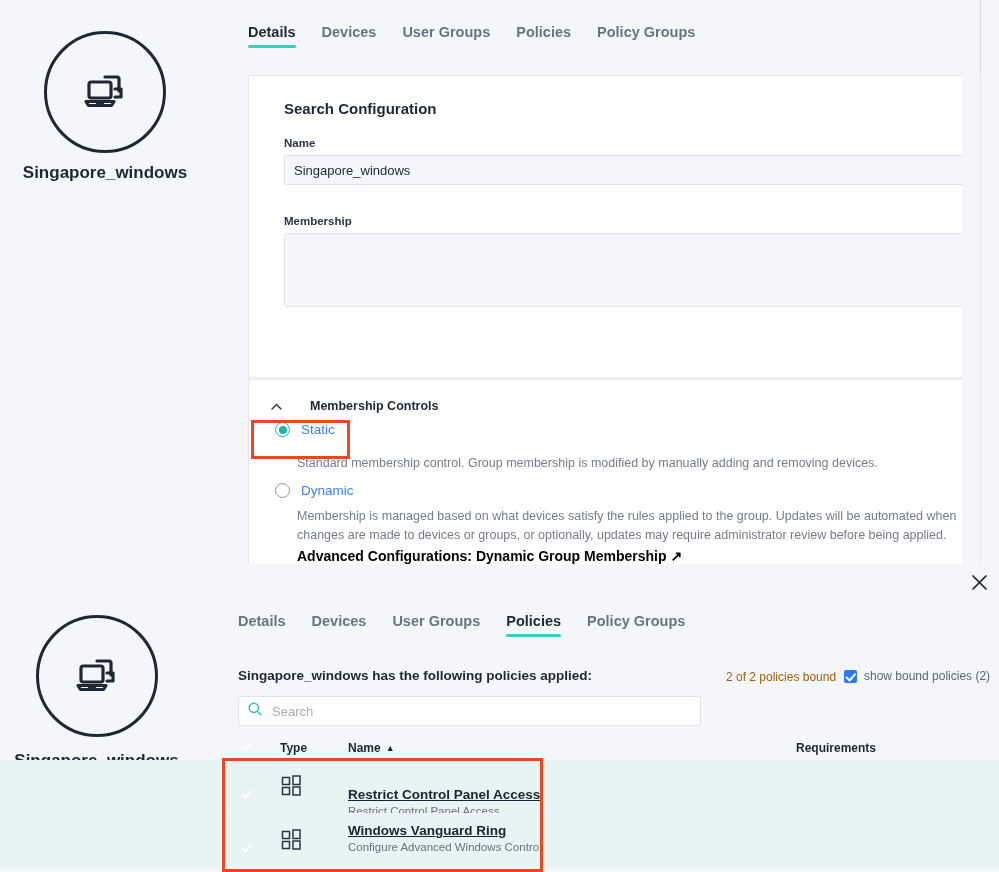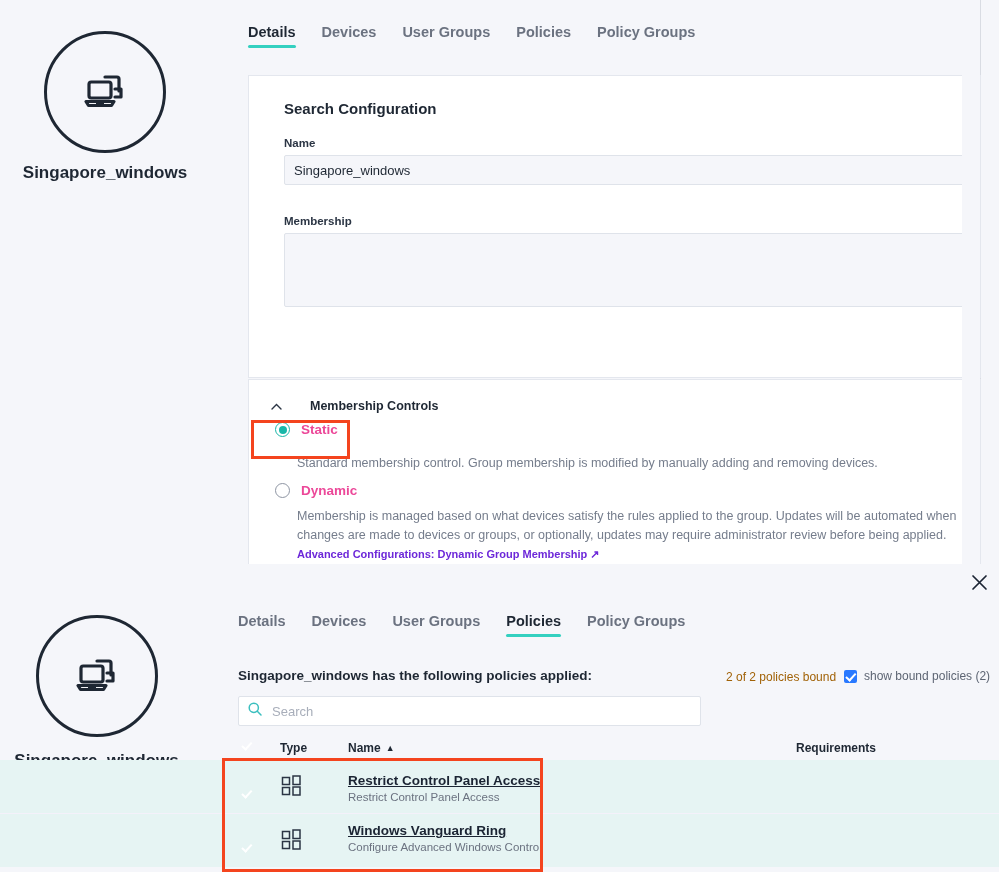--- a/index.html
+++ b/index.html
@@ -102,26 +102,26 @@
     width: 15px; height: 15px; border-radius: 50%;
     border: 1.5px solid #8e95a3; background: #fff;
     display: flex; align-items: center; justify-content: center;
     flex: 0 0 auto;
   }
   .radio.sel { border-color: #19b7a8; }
   .radio.sel::after {
     content: ""; width: 8px; height: 8px; border-radius: 50%;
     background: #19b7a8;
   }
-  .radio-label { font-size: 13.5px; color: #ec4899; font-weight: bold; }
+  .radio-label { font-size: 13.5px; color: #3b82f6; }
   .radio-desc {
     position: absolute; font-size: 12.5px; color: #757d8c; line-height: 19px;
   }
   .link-blue {
-    color: #6d28d9; font-size: 11px; font-weight: bold;
+    color: #000000; font-size: 14px; font-weight: bold;
     text-decoration: none; cursor: pointer;
   }
 
   
   .anno {
     position: absolute; border: 3px solid #f4441e; pointer-events: none;
     z-index: 40;
   }
 
   
@@ -352,21 +352,21 @@
         <span class="cb"></span>
       </div>
       <div style="position:absolute; left:281px; top:15px;">
         <svg width="22" height="22" viewBox="0 0 22 22">
           <rect x="1.5" y="2.5" width="7" height="7" fill="none" stroke="#2b3544" stroke-width="1.5"></rect>
           <rect x="12" y="1" width="7" height="8.5" fill="none" stroke="#2b3544" stroke-width="1.5"></rect>
           <rect x="1.5" y="12.5" width="7" height="7" fill="none" stroke="#2b3544" stroke-width="1.5"></rect>
           <rect x="12" y="12" width="7" height="8" fill="none" stroke="#2b3544" stroke-width="1.5"></rect>
         </svg>
       </div>
-      <div style="position:absolute; left:348px; top:13px;">
+      <div style="position:absolute; left:348px; top:27px;">
         <a class="pol-name">Restrict Control Panel Access</a>
         <div class="pol-desc">Restrict Control Panel Access</div>
       </div>
       <div style="position:absolute; left:796px;"></div>
     </div>
     <div class="row-div" style="top:249px;"></div>
 
     <div class="row" style="top:250px;">
       <div style="position:absolute; left:240px;">
         <span class="cb"></span>

